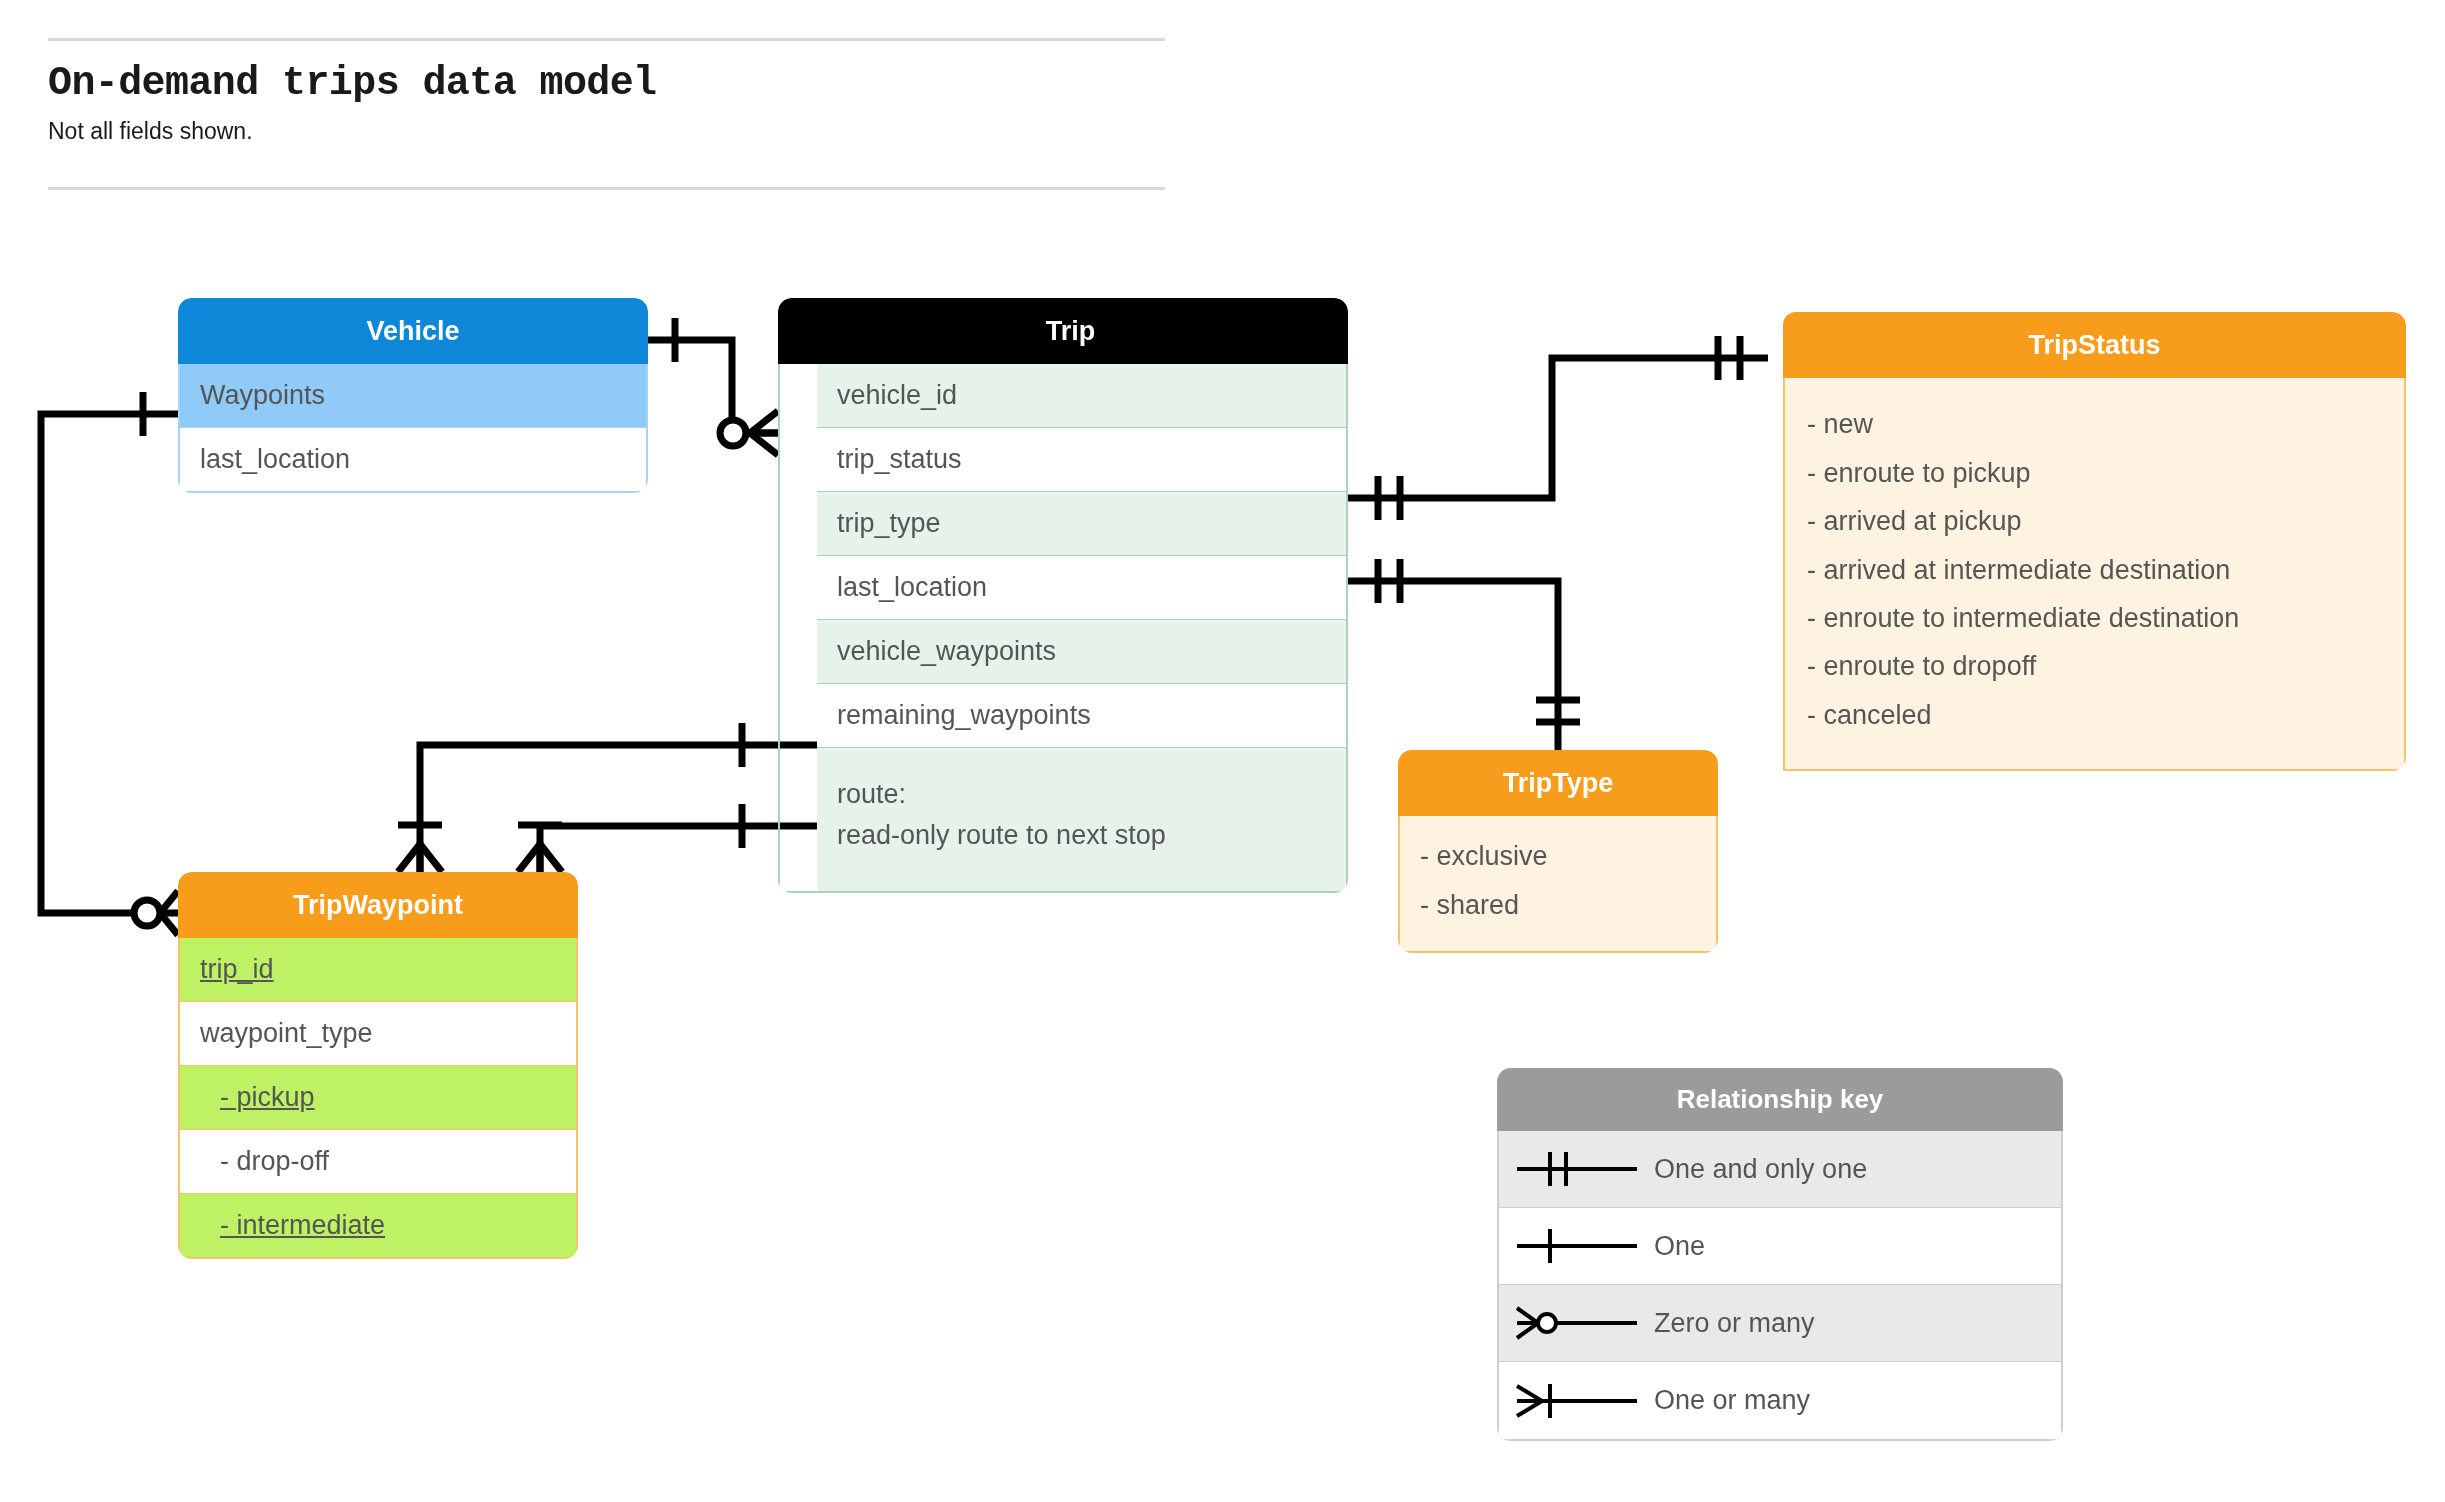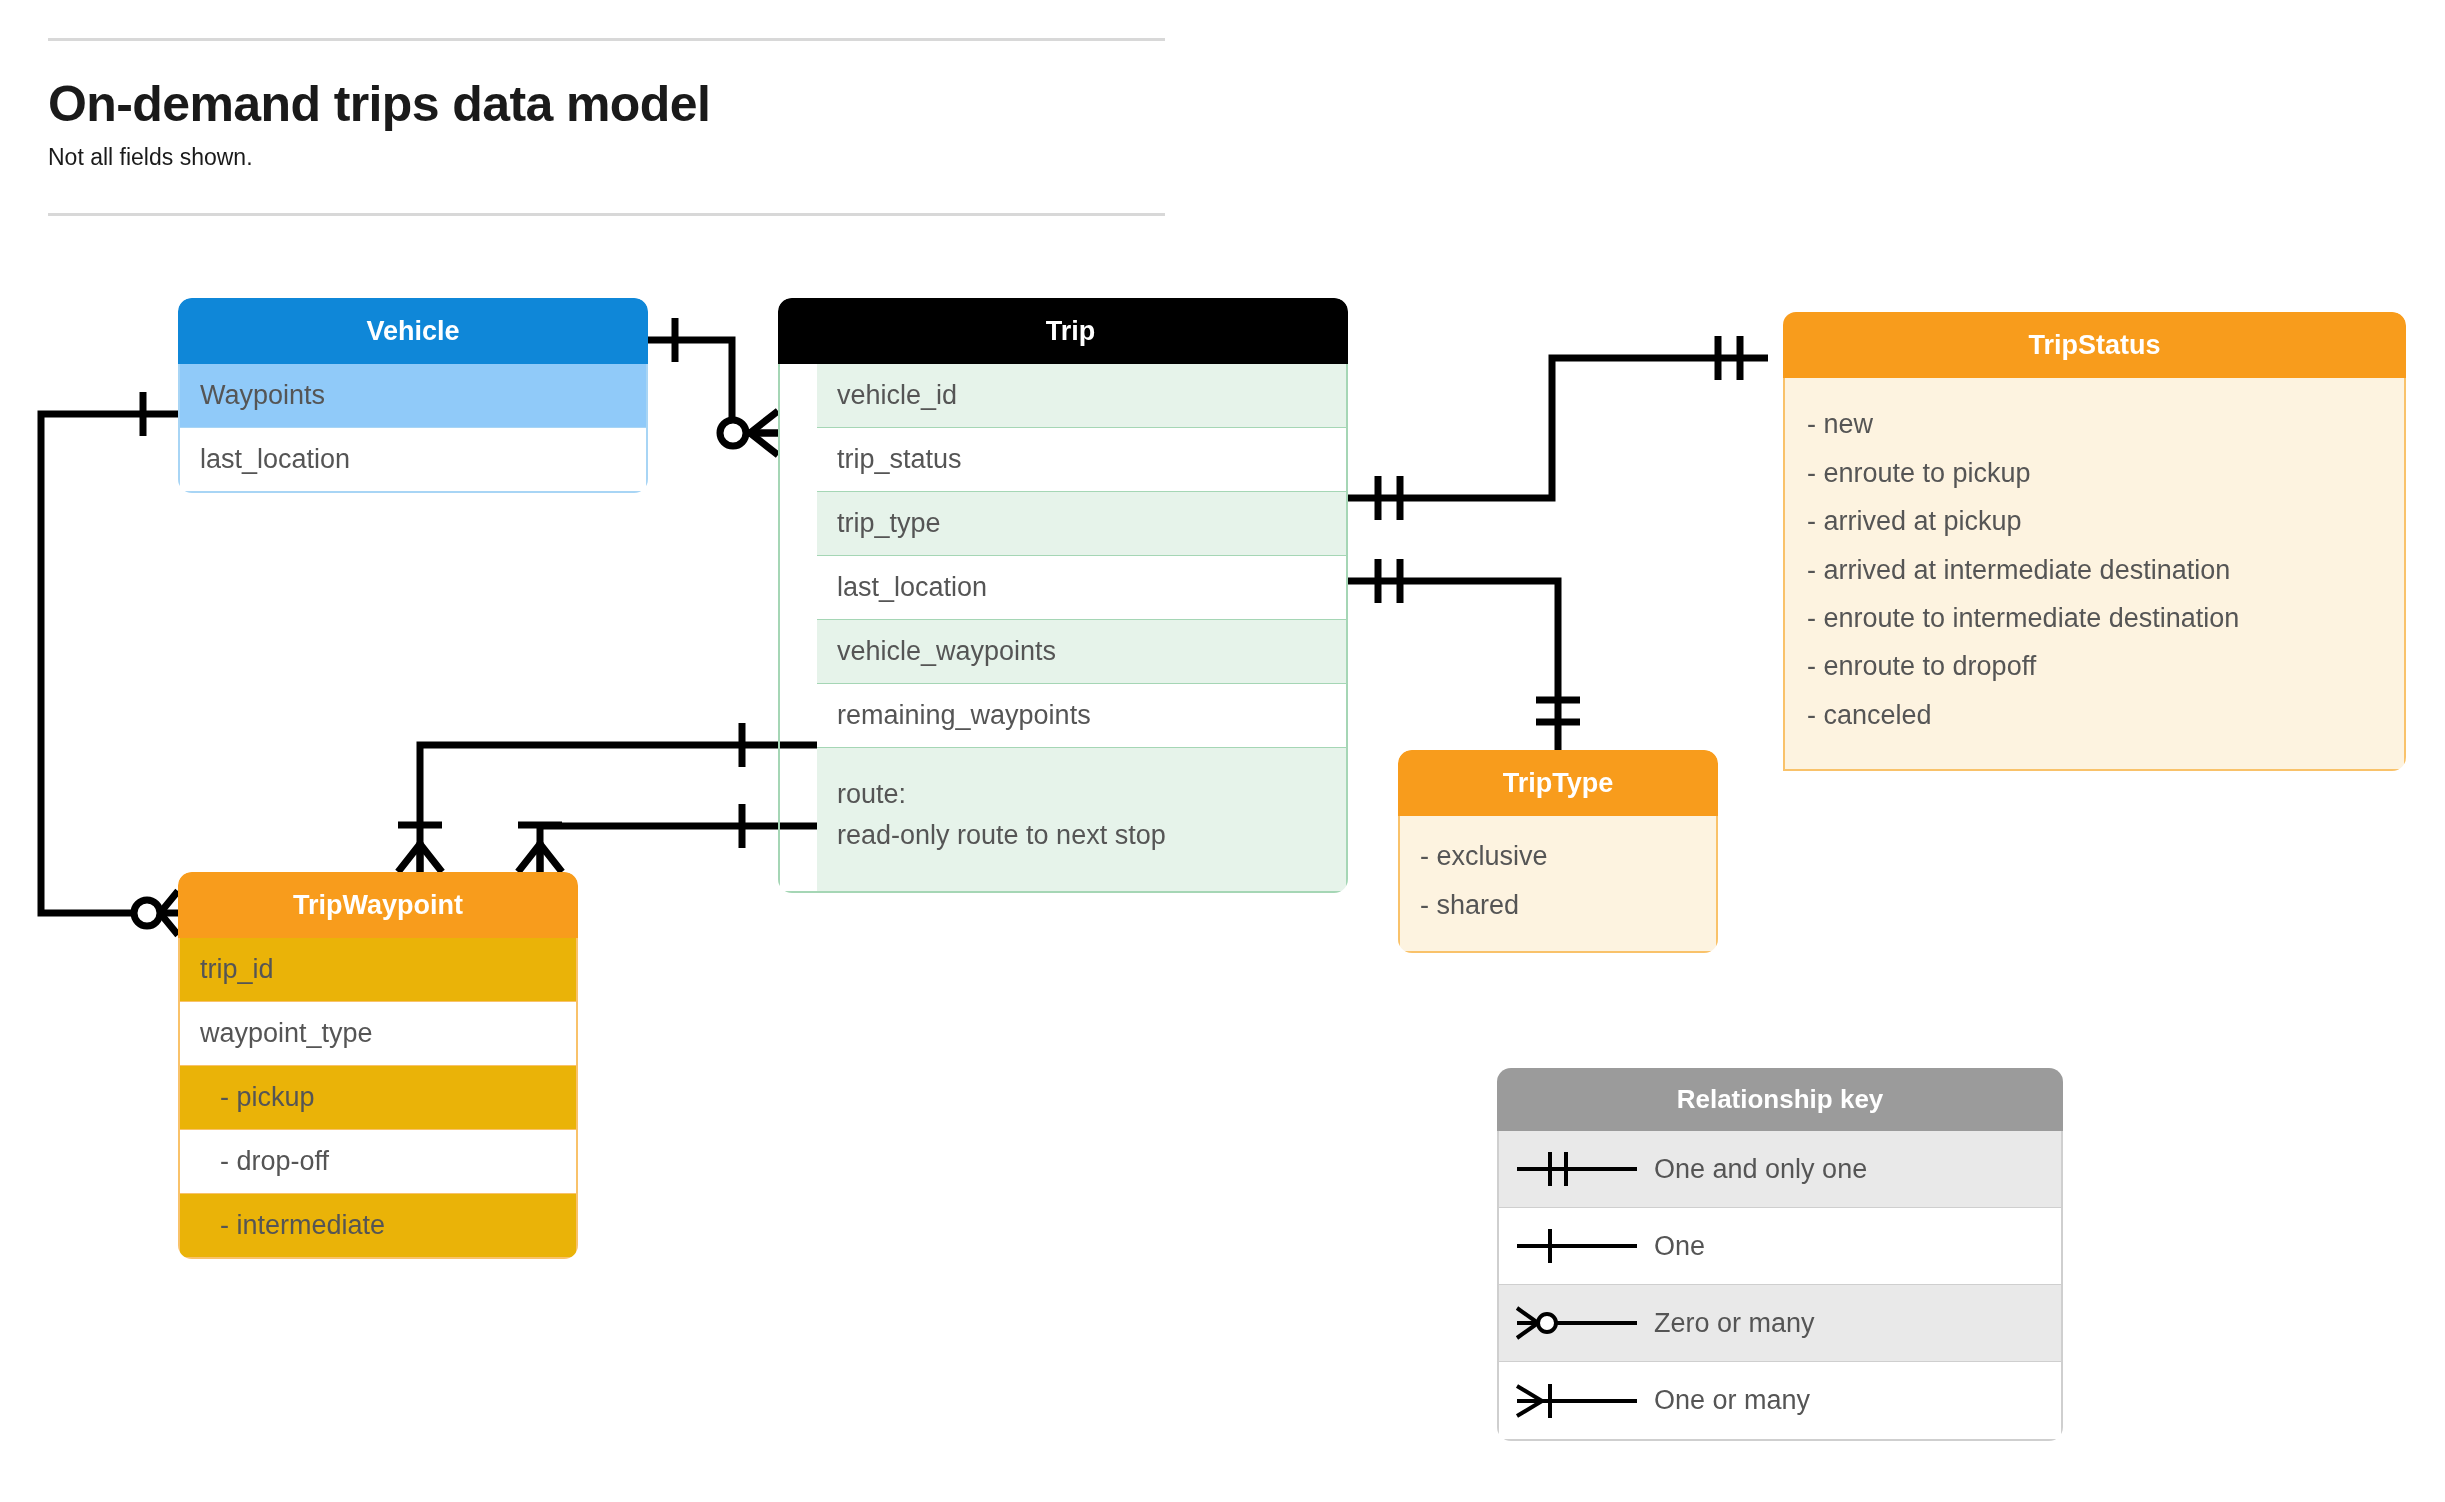--- a/index.html
+++ b/index.html
@@ -21,26 +21,27 @@
     left: 48px;
     top: 38px;
     width: 1117px;
   }
   .rule {
     height: 3px;
     background: #d8d8d8;
     width: 100%;
   }
   #page-title {
-    font-size: 50px;
+    font-size: 40px;
     font-weight: bold;
     color: #1a1a1a;
     letter-spacing: -0.6px;
-    margin: 36px 0 0 0;
+    margin: 21px 0 0 0;
     line-height: 1.1;
+    font-family: Liberation Mono, monospace;
   }
   #page-subtitle {
     font-size: 23px;
     color: #1a1a1a;
     margin: 12px 0 0 0;
   }
   #header-rule-bottom {
     margin-top: 42px;
   }
 
@@ -136,21 +137,21 @@
 
   
   #entity-tripwaypoint {
     left: 178px; top: 872px; width: 400px;
   }
   #entity-tripwaypoint .entity-header { background: #f89c1c; }
   #entity-tripwaypoint .entity-body {
     border: 2px solid #f9c26a;
     border-top: none;
   }
-  #entity-tripwaypoint .row.alt { background: #eab308; }
+  #entity-tripwaypoint .row.alt { background: #bef264; text-decoration: underline; }
   #entity-tripwaypoint .row.plain { background: #ffffff; }
   #entity-tripwaypoint .row { border-bottom-color: #f9c26a; }
   #entity-tripwaypoint .row.indent { padding-left: 40px; }
 
   
   #legend {
     position: absolute;
     left: 1497px;
     top: 1068px;
     width: 566px;

